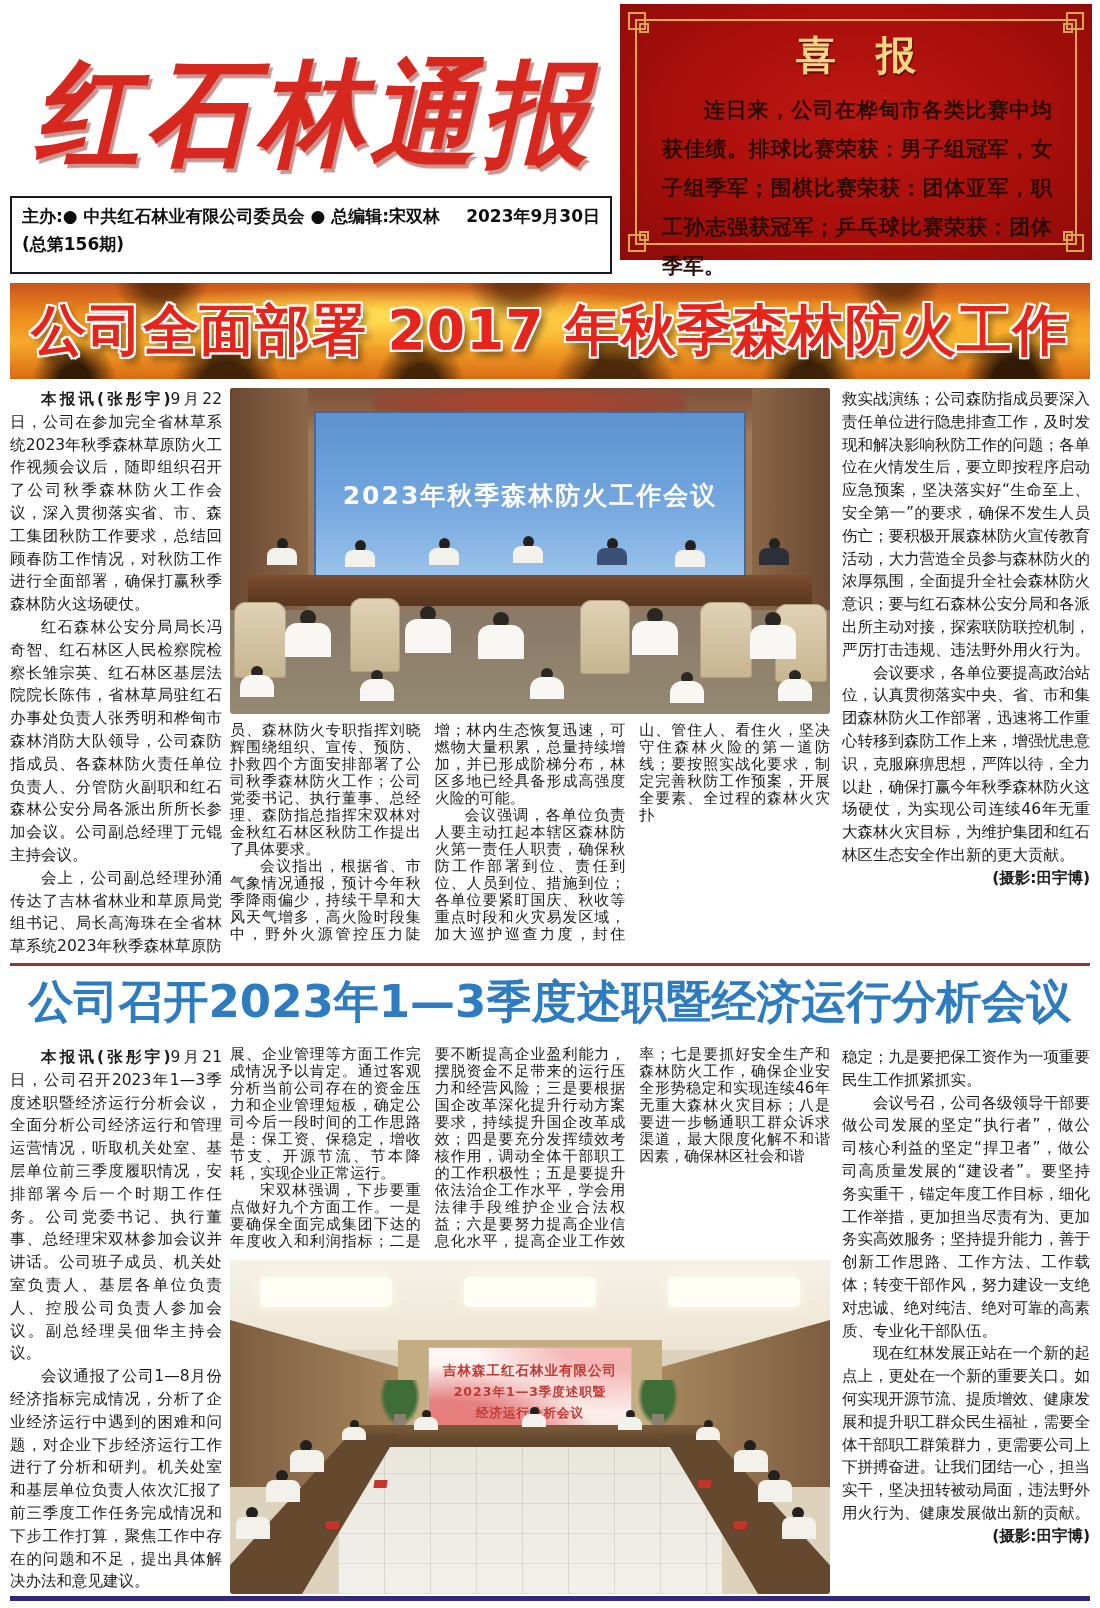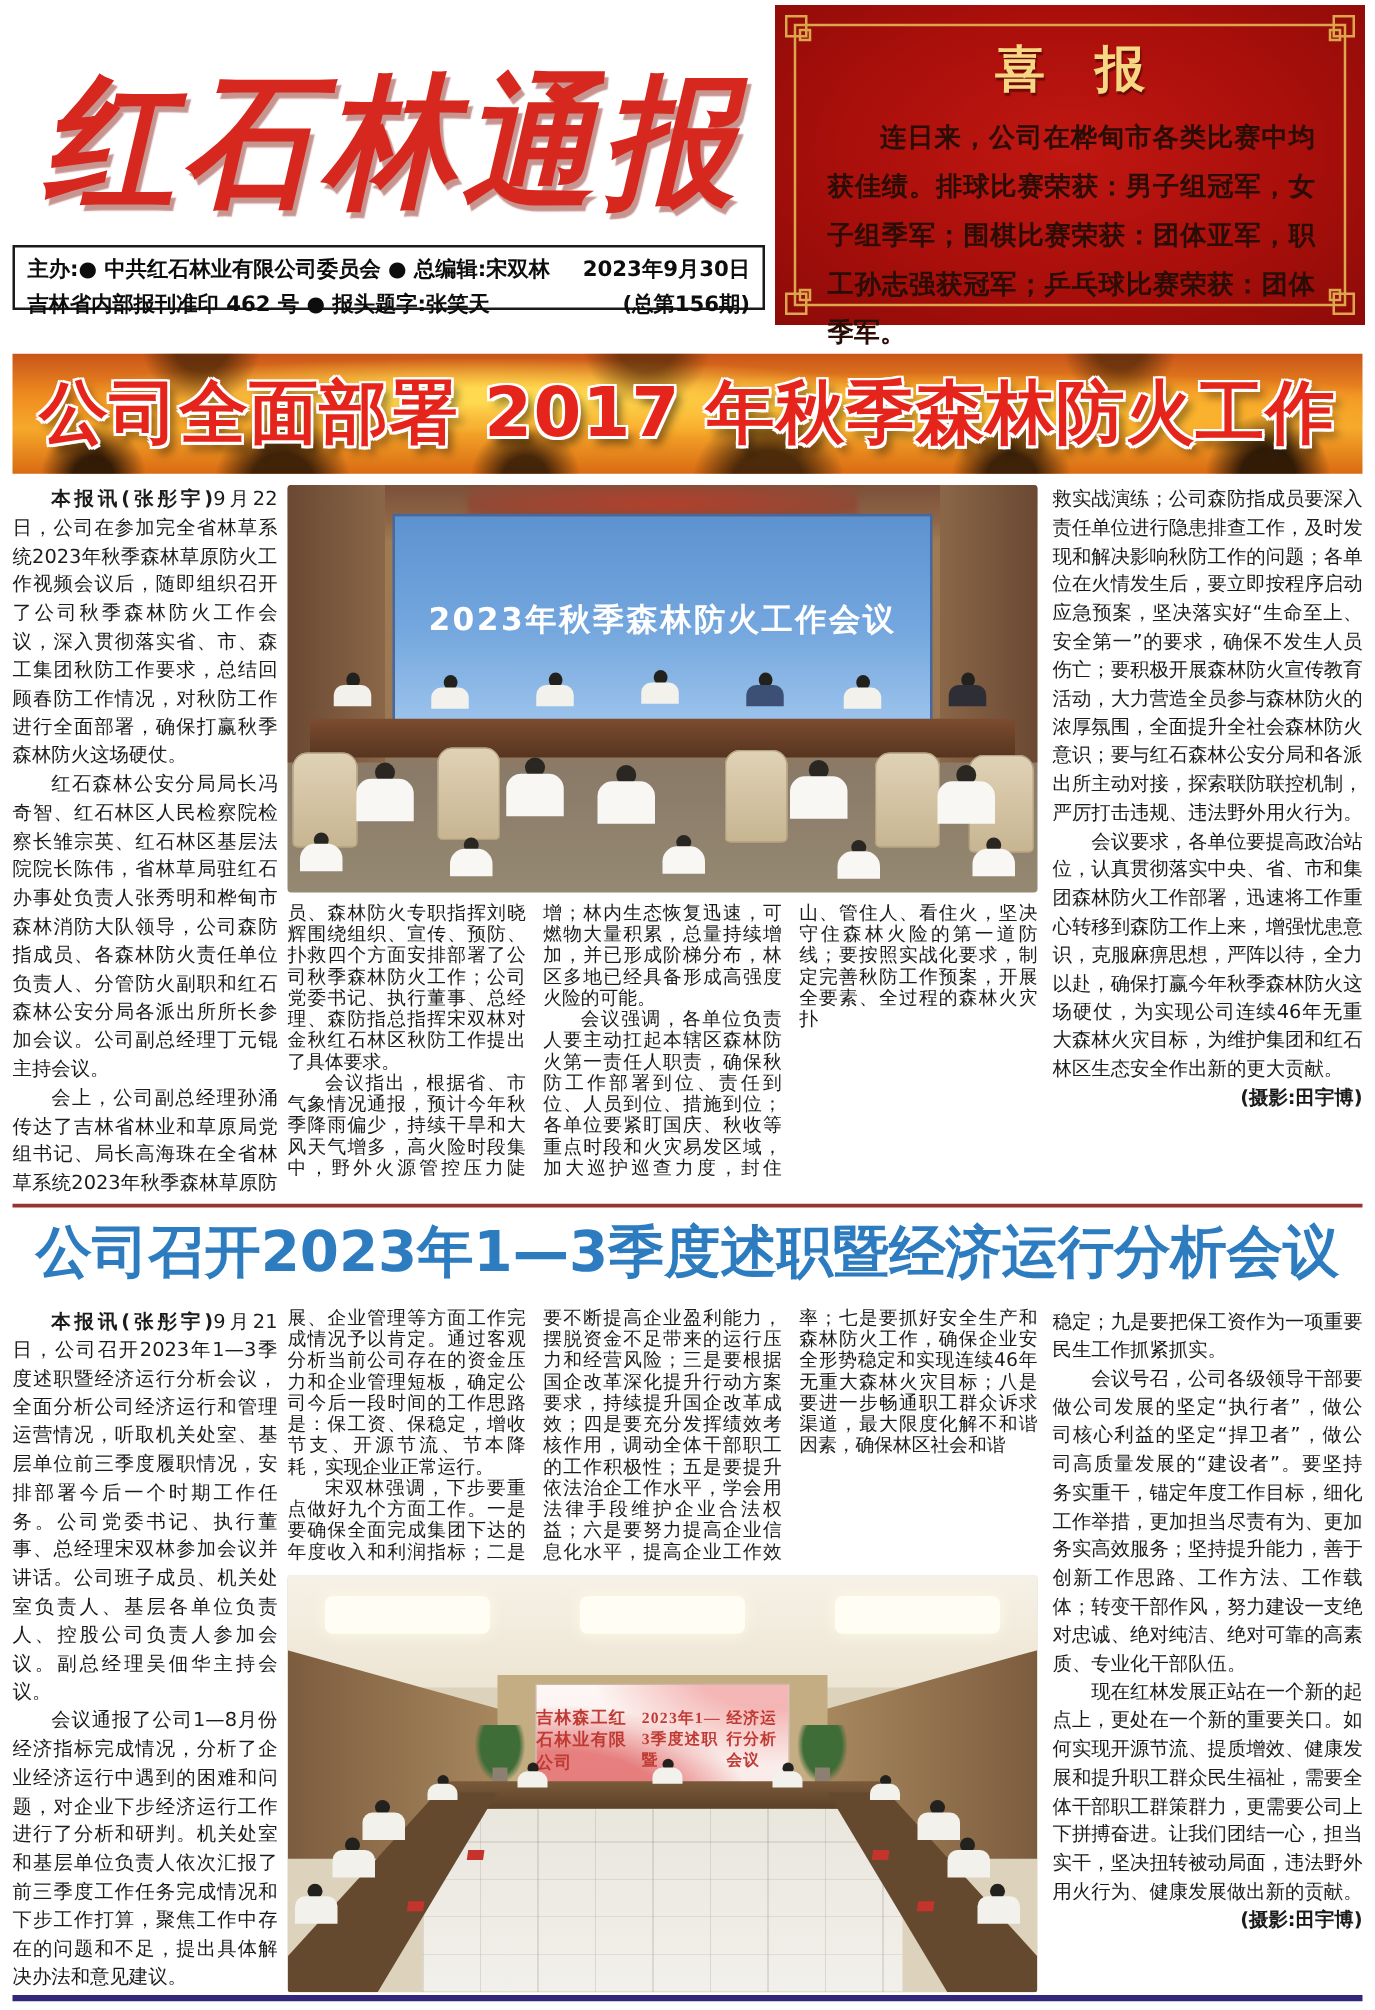--- a/index.html
+++ b/index.html
@@ -4,21 +4,21 @@
 <style>
   html,body{margin:0;padding:0;background:#e8e8e8;}
   .page{position:relative;width:1100px;height:1608px;background:#ffffff;margin:0 auto;
         font-family:"DejaVu Sans","Liberation Sans",sans-serif;overflow:hidden;}
 
   
   .masthead{position:absolute;left:14px;top:38px;width:600px;height:152px;
     font-family:"DejaVu Serif","Liberation Serif",serif;font-style:italic;font-weight:bold;
     font-size:106px;line-height:150px;color:#d6281e;text-align:center;letter-spacing:6px;
     text-shadow:3px 4px 1px rgba(130,18,8,.45);transform:scaleY(1.08);}
-  .info-box{position:absolute;left:10px;top:196px;width:602px;height:52px;border:2px solid #1a1a1a;
+  .info-box{position:absolute;left:10px;top:196px;width:602px;height:78px;border:2px solid #1a1a1a;
     box-sizing:border-box;padding:4px 10px 2px;color:#0d0d0d;font-weight:bold;font-size:17px;}
   .info-line{display:flex;justify-content:space-between;line-height:28px;white-space:nowrap;}
 
   
   .good-news{position:absolute;left:620px;top:4px;width:472px;height:256px;
     background:radial-gradient(ellipse at 50% 45%,#c01712 0%,#a90f0b 55%,#8c0b08 100%);}
   .gn-frame{position:absolute;inset:15px;border:2px solid #dca64c;}
   .gn-corner{position:absolute;width:14px;height:14px;border:2px solid #dca64c;background:transparent;}
   .gn-corner.c1{left:8px;top:8px}.gn-corner.c2{right:8px;top:8px}
   .gn-corner.c3{left:8px;bottom:8px}.gn-corner.c4{right:8px;bottom:8px}
@@ -104,22 +104,22 @@
   .p2-wl{position:absolute;left:0;top:18%;width:30%;height:50%;
     background:linear-gradient(90deg,#7c5c3e,#aa8a60);clip-path:polygon(0 0,100% 30%,100% 100%,0 100%);}
   .p2-wr{position:absolute;right:0;top:18%;width:30%;height:50%;
     background:linear-gradient(270deg,#7c5c3e,#aa8a60);clip-path:polygon(100% 0,0 30%,0 100%,100% 100%);}
   .p2-back{position:absolute;left:28%;top:24%;width:44%;height:32%;background:#c5ad83;}
   .p2-screen{position:absolute;left:33%;top:26%;width:34%;height:27%;box-sizing:border-box;
     background:
       radial-gradient(ellipse at 10% 120%, rgba(223,90,90,.75) 0 35%, rgba(223,90,90,0) 60%),
       radial-gradient(ellipse at 95% -20%, rgba(235,120,120,.5) 0 25%, rgba(235,120,120,0) 55%),
       linear-gradient(180deg,#fdf7f5,#f9e9e6);
-    border:1px solid #c9b9a9;display:flex;flex-direction:row;align-items:center;justify-content:center;
-    gap:4px;color:#c03a34;font-weight:bold;font-family:Liberation Serif, serif;}
+    border:1px solid #c9b9a9;display:flex;flex-direction:column;align-items:center;justify-content:center;
+    gap:4px;color:#c03a34;font-weight:bold;}
   .p2-screen .s1{font-size:13.5px;letter-spacing:1px;}
   .p2-screen .s2,.p2-screen .s3{font-size:12.5px;letter-spacing:1px;}
   .p2-plant{position:absolute;width:40px;height:46px;
     background:radial-gradient(ellipse at 50% 35%,#3f6d38 0 55%,rgba(63,109,56,0) 72%);}
   .p2-plant:after{content:"";position:absolute;left:14px;bottom:0;width:12px;height:12px;background:#8c8070;}
   .p2-floor{position:absolute;left:18%;top:56%;width:64%;height:44%;
     background:
       repeating-linear-gradient(90deg, rgba(120,110,95,.18) 0 1px, transparent 1px 46px),
       repeating-linear-gradient(0deg, rgba(120,110,95,.14) 0 1px, transparent 1px 30px),
       linear-gradient(180deg,#e9e6de,#f2f0ea);}
@@ -138,21 +138,20 @@
 <div class="page">
 
   <div class="masthead">红石林通报</div>
 
   <div class="info-box">
     <div class="info-line">
       <span>主办:● 中共红石林业有限公司委员会 ● 总编辑:宋双林</span>
       <span>2023年9月30日</span>
     </div>
     <div class="info-line">
-      <span>吉林省内部报刊准印 462 号  ● 报头题字:张笑天</span>
       <span>(总第156期)</span>
     </div>
   </div>
 
   <div class="good-news">
     <div class="gn-frame"></div>
     <div class="gn-corner c1"></div>
     <div class="gn-corner c2"></div>
     <div class="gn-corner c3"></div>
     <div class="gn-corner c4"></div>

